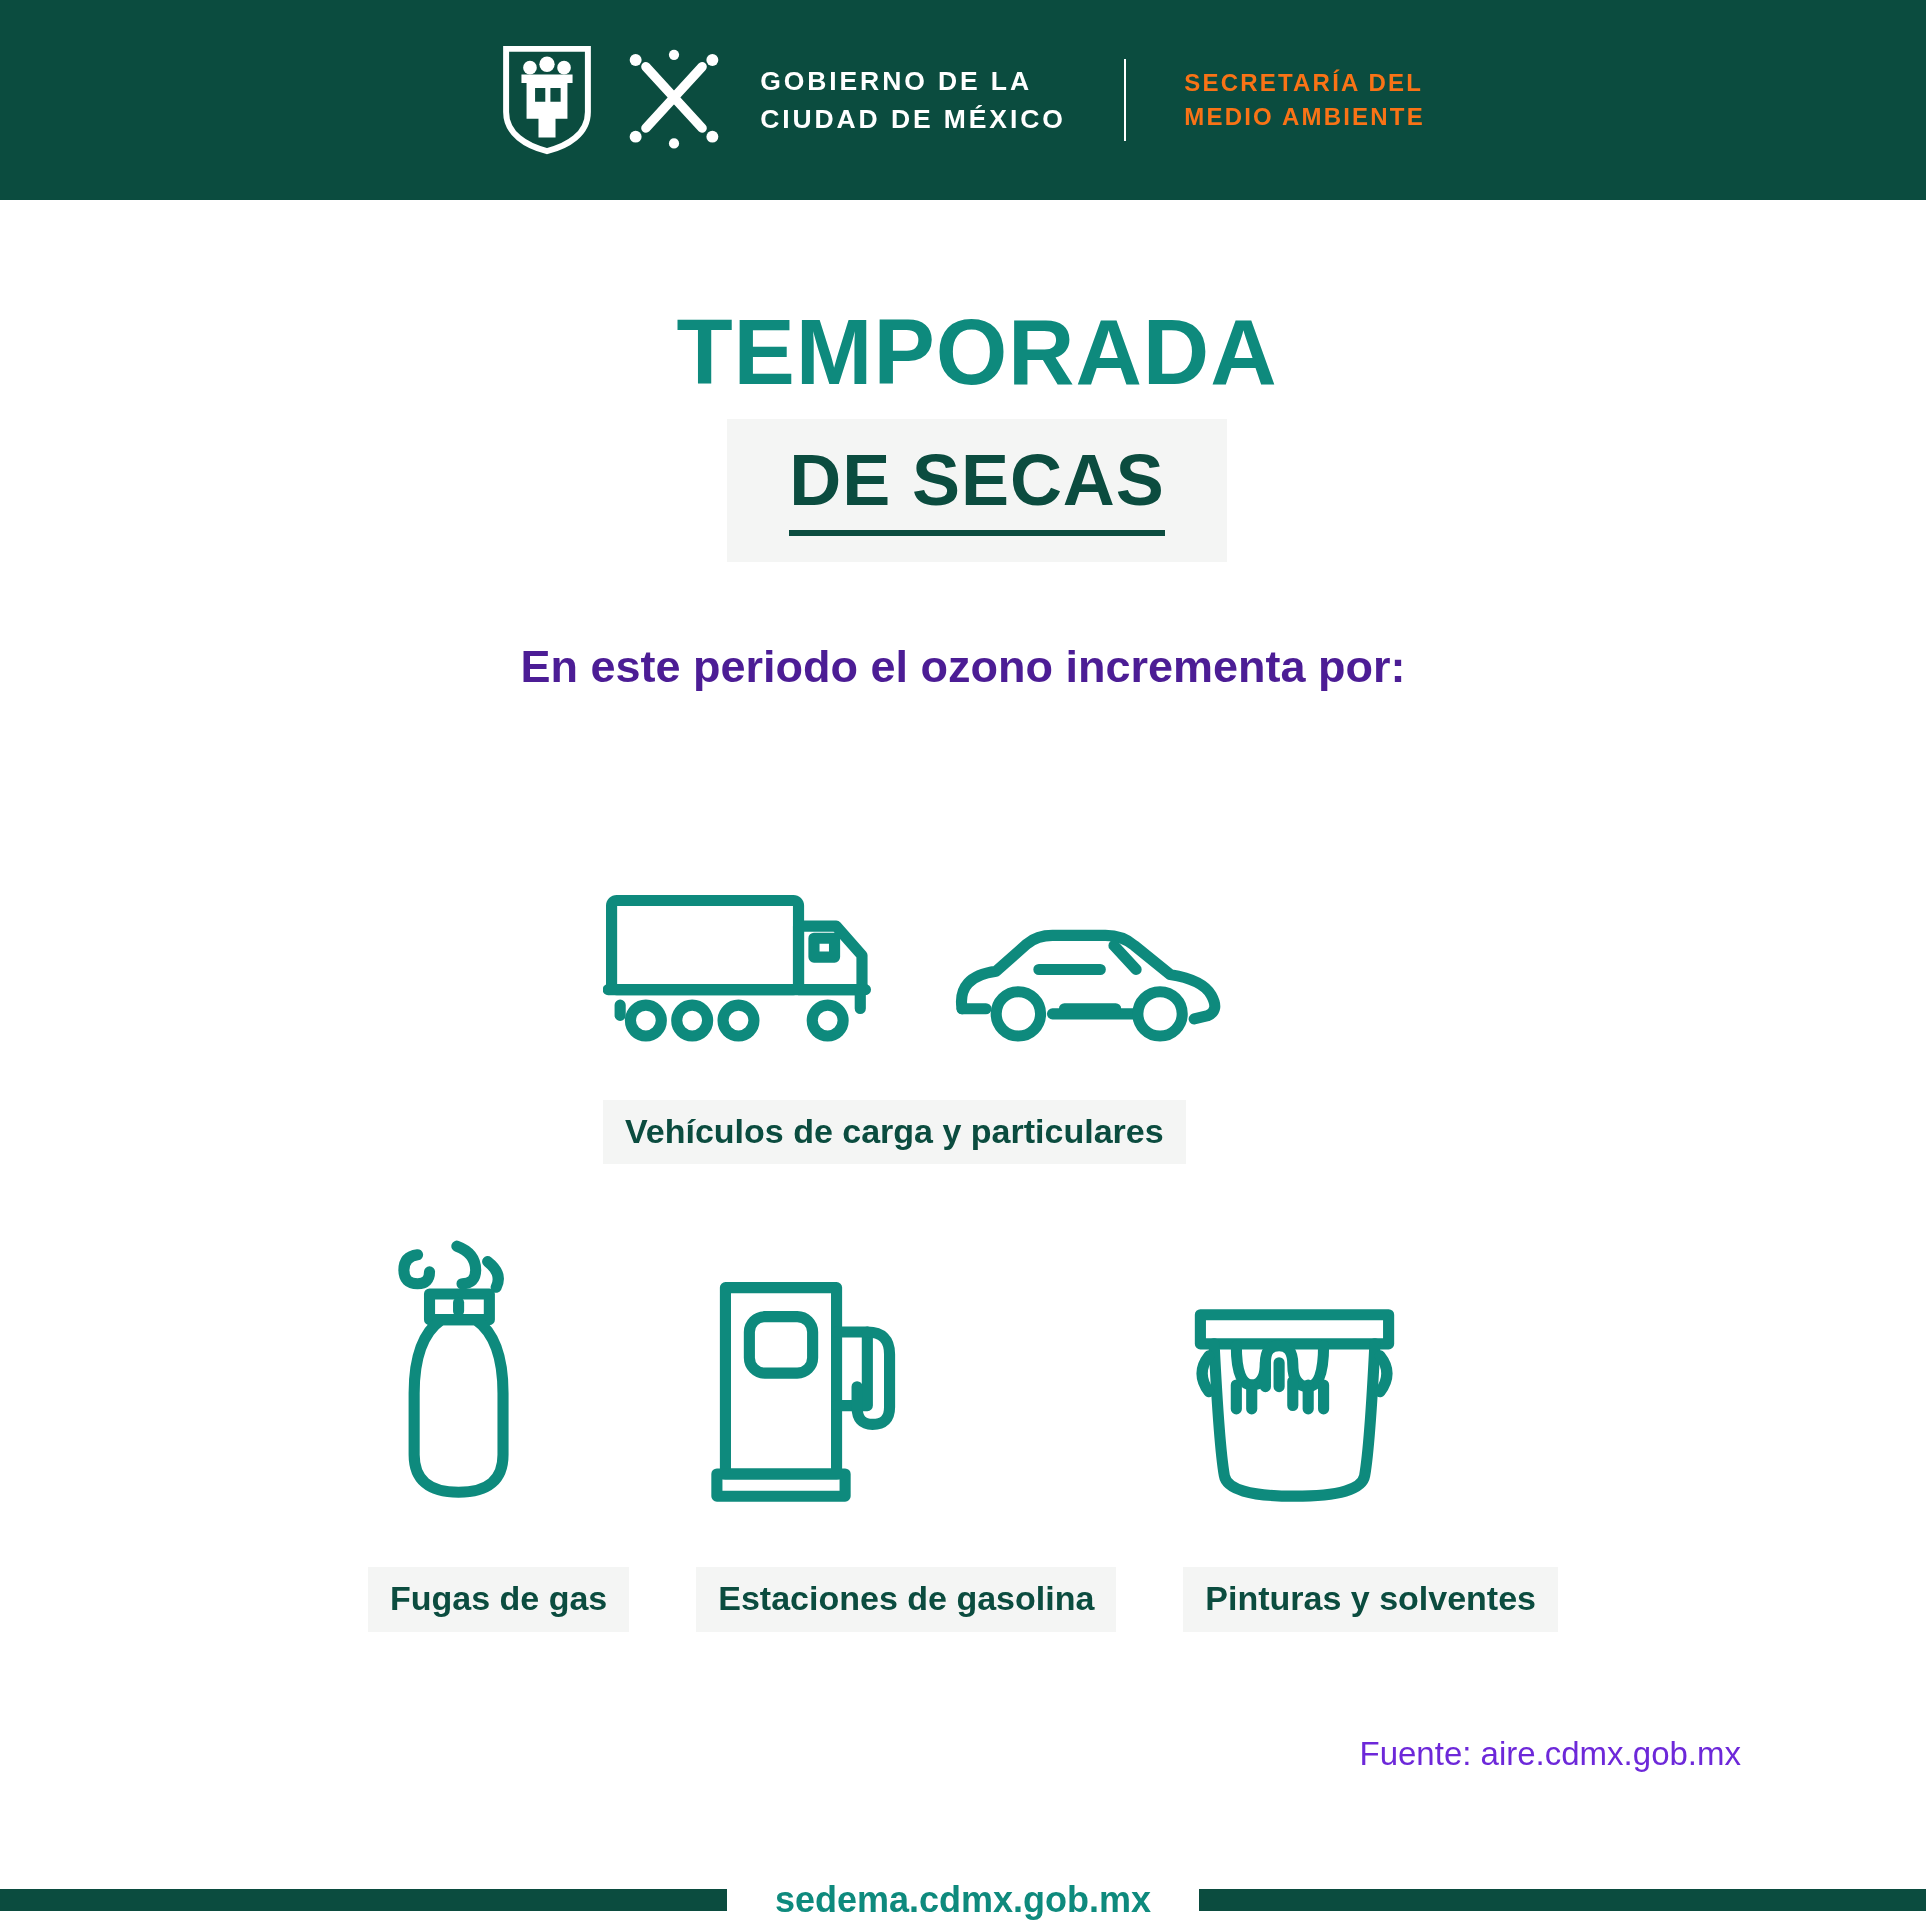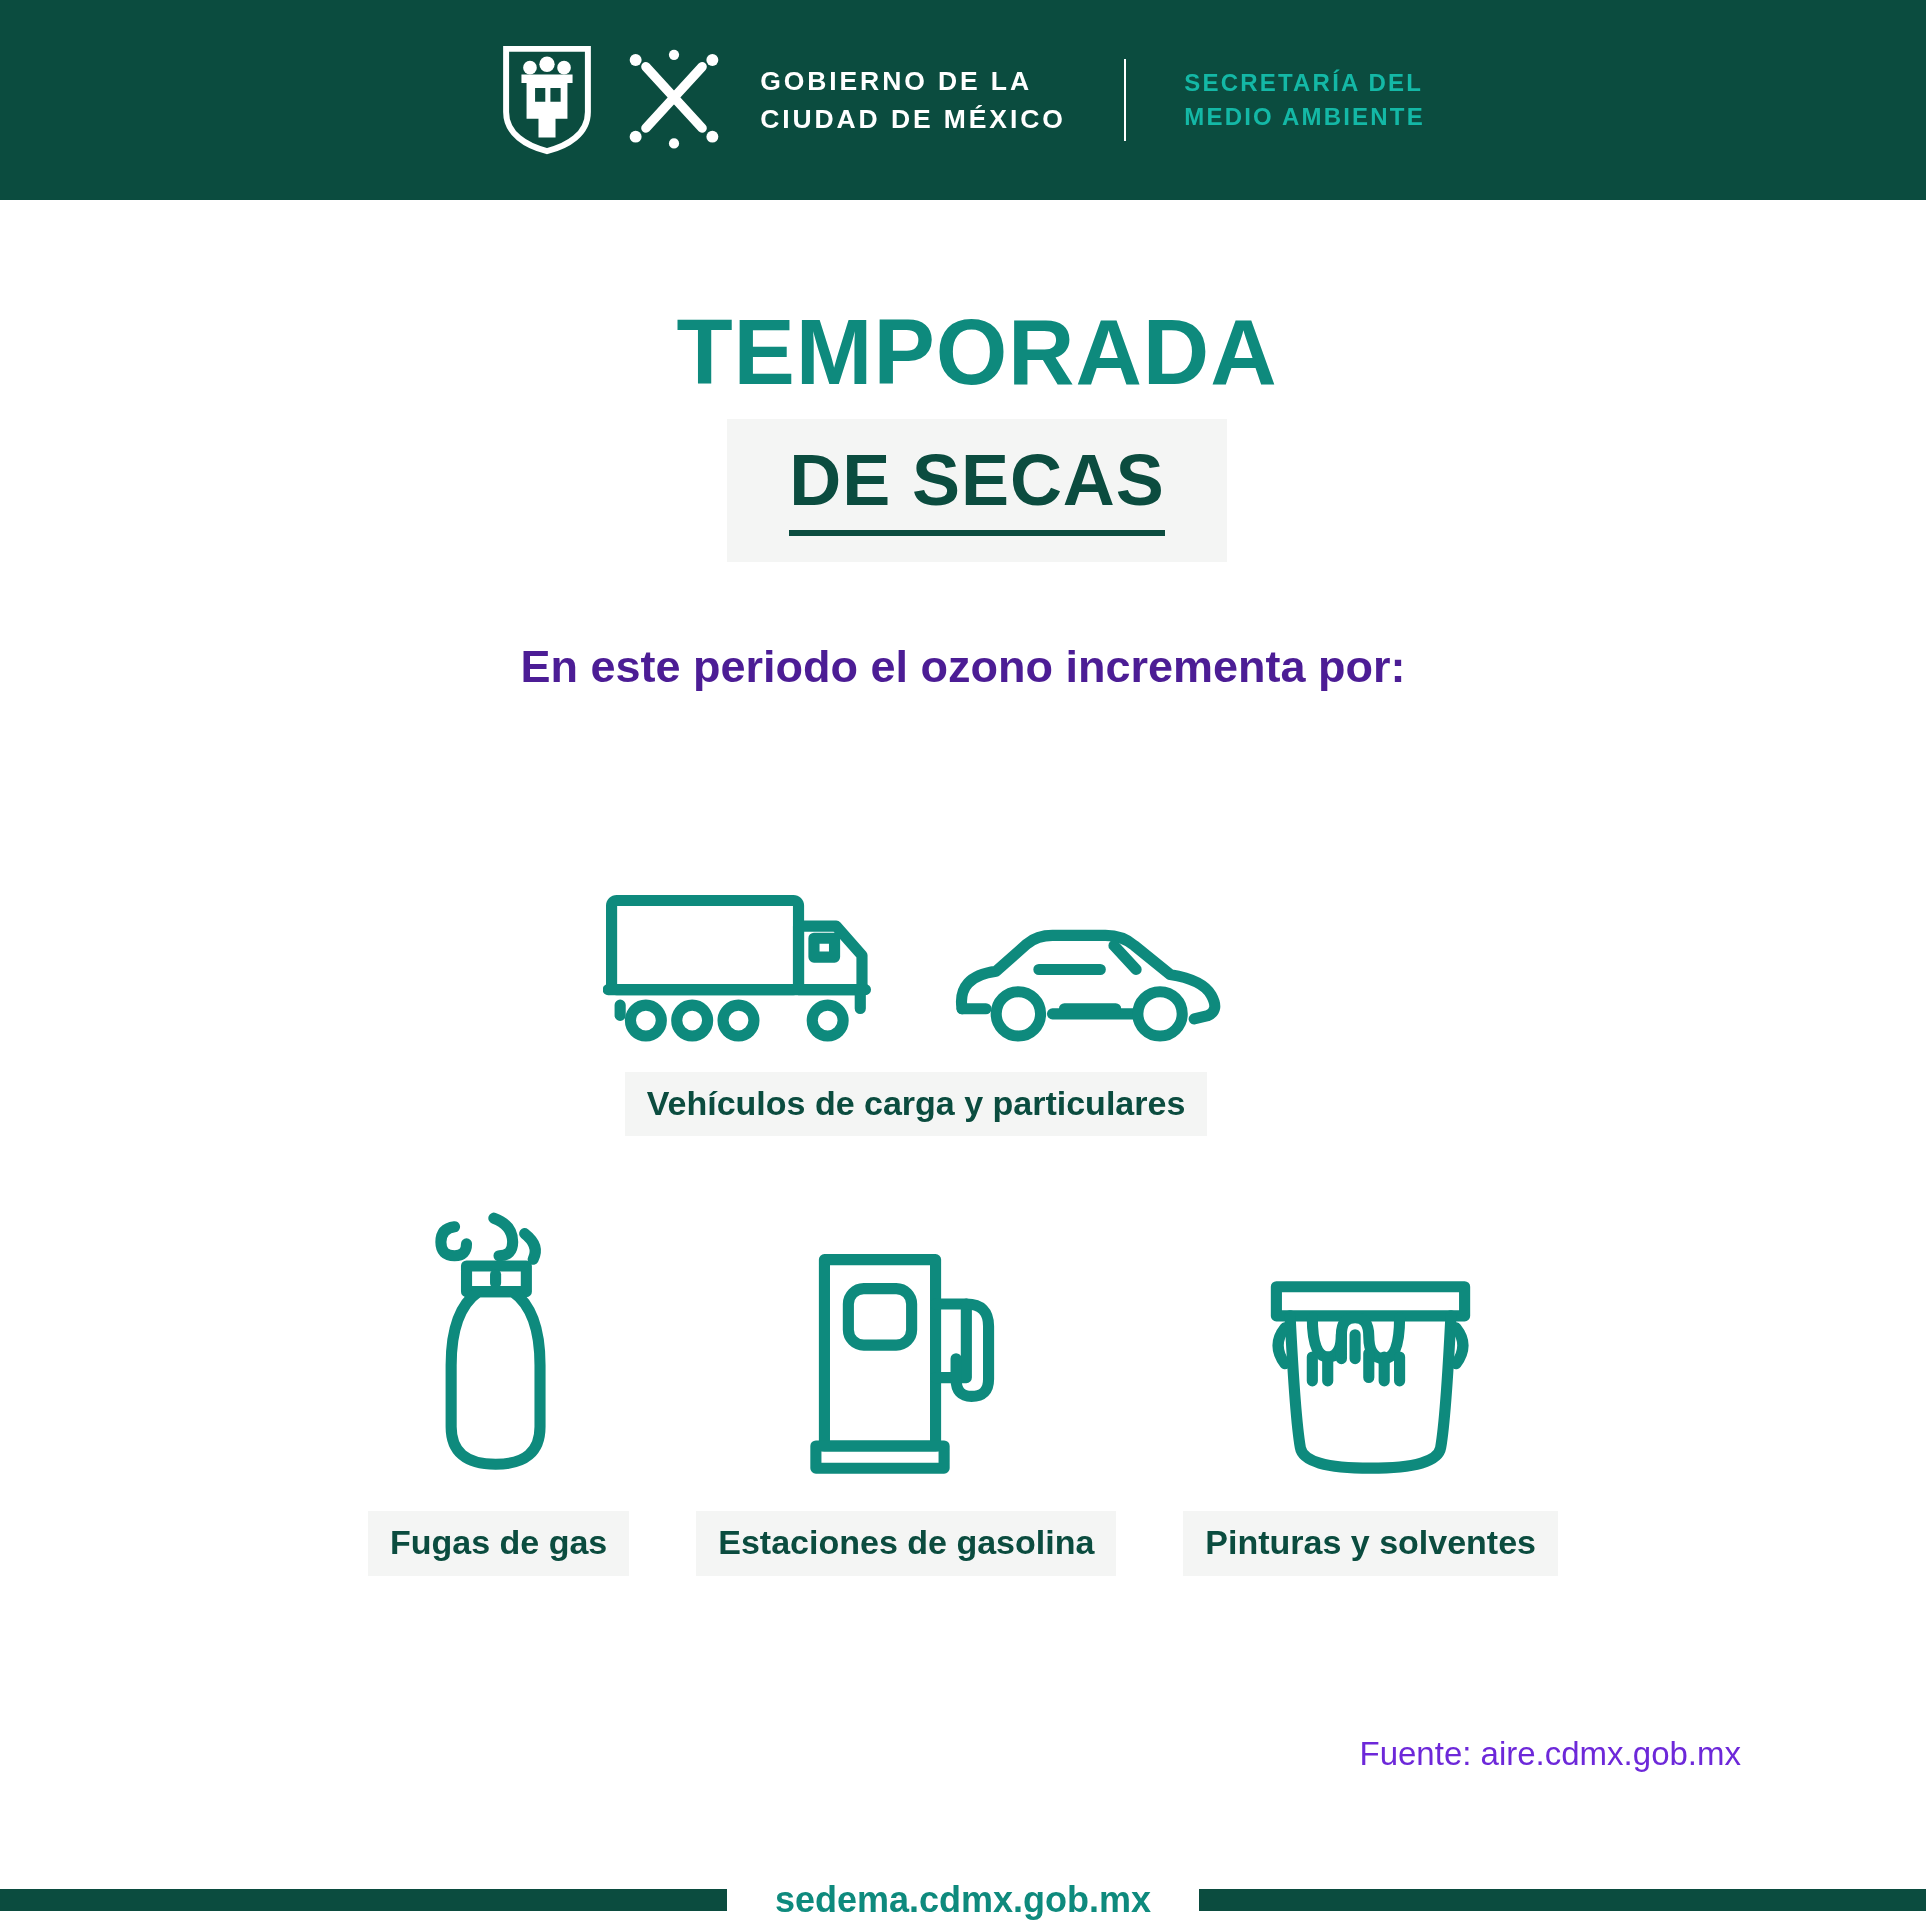--- a/index.html
+++ b/index.html
@@ -42,21 +42,21 @@
     text-transform: uppercase;
     margin-left: 5.1px;
   }
   .divider-v {
     width: 2.6px;
     height: 82px;
     background: #ffffff;
     margin: 0 29px;
   }
   .sec-text {
-    color: #14b8a6;
+    color: #f97316;
     font-weight: bold;
     letter-spacing: 2.2px;
     font-size: 24px;
     line-height: 34px;
     text-transform: uppercase;
   }
 
   
   .main {
     position: relative;
@@ -107,21 +107,22 @@
     justify-content: center;
     align-items: flex-end;
   }
   .row-1 {
     margin-top: 50px;
     gap: 0px;
   }
   .cell {
     display: flex;
     flex-direction: column;
-    align-items: center;
+    align-items: flex-start;
+    gap: 28px;
   }
   .icon-box {
     display: flex;
     align-items: flex-end;
     justify-content: center;
   }
   .caption {
     background: #f4f5f4;
     color: #0b4c3f;
     font-weight: bold;

